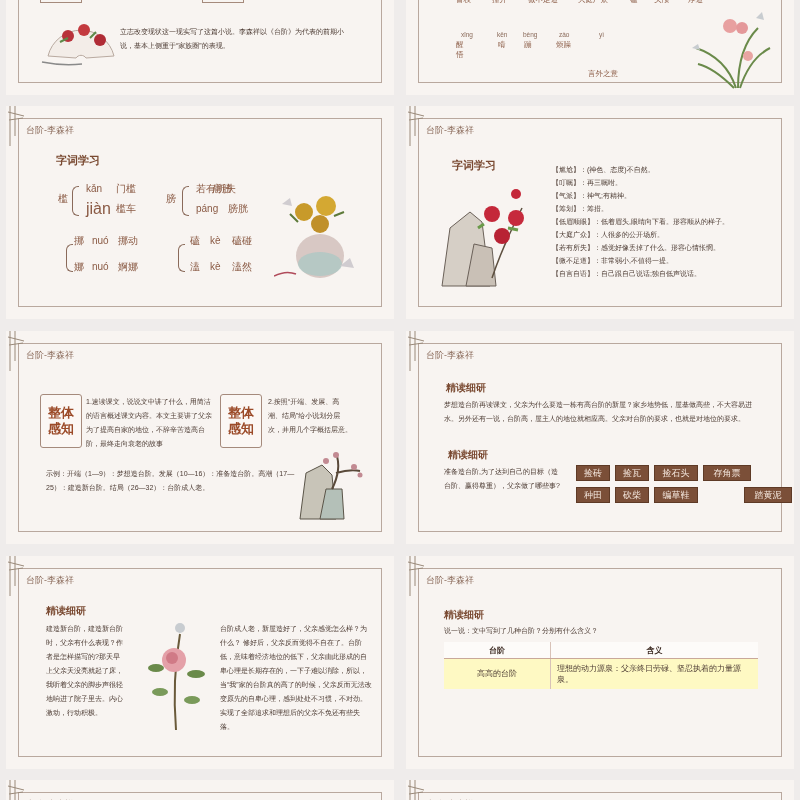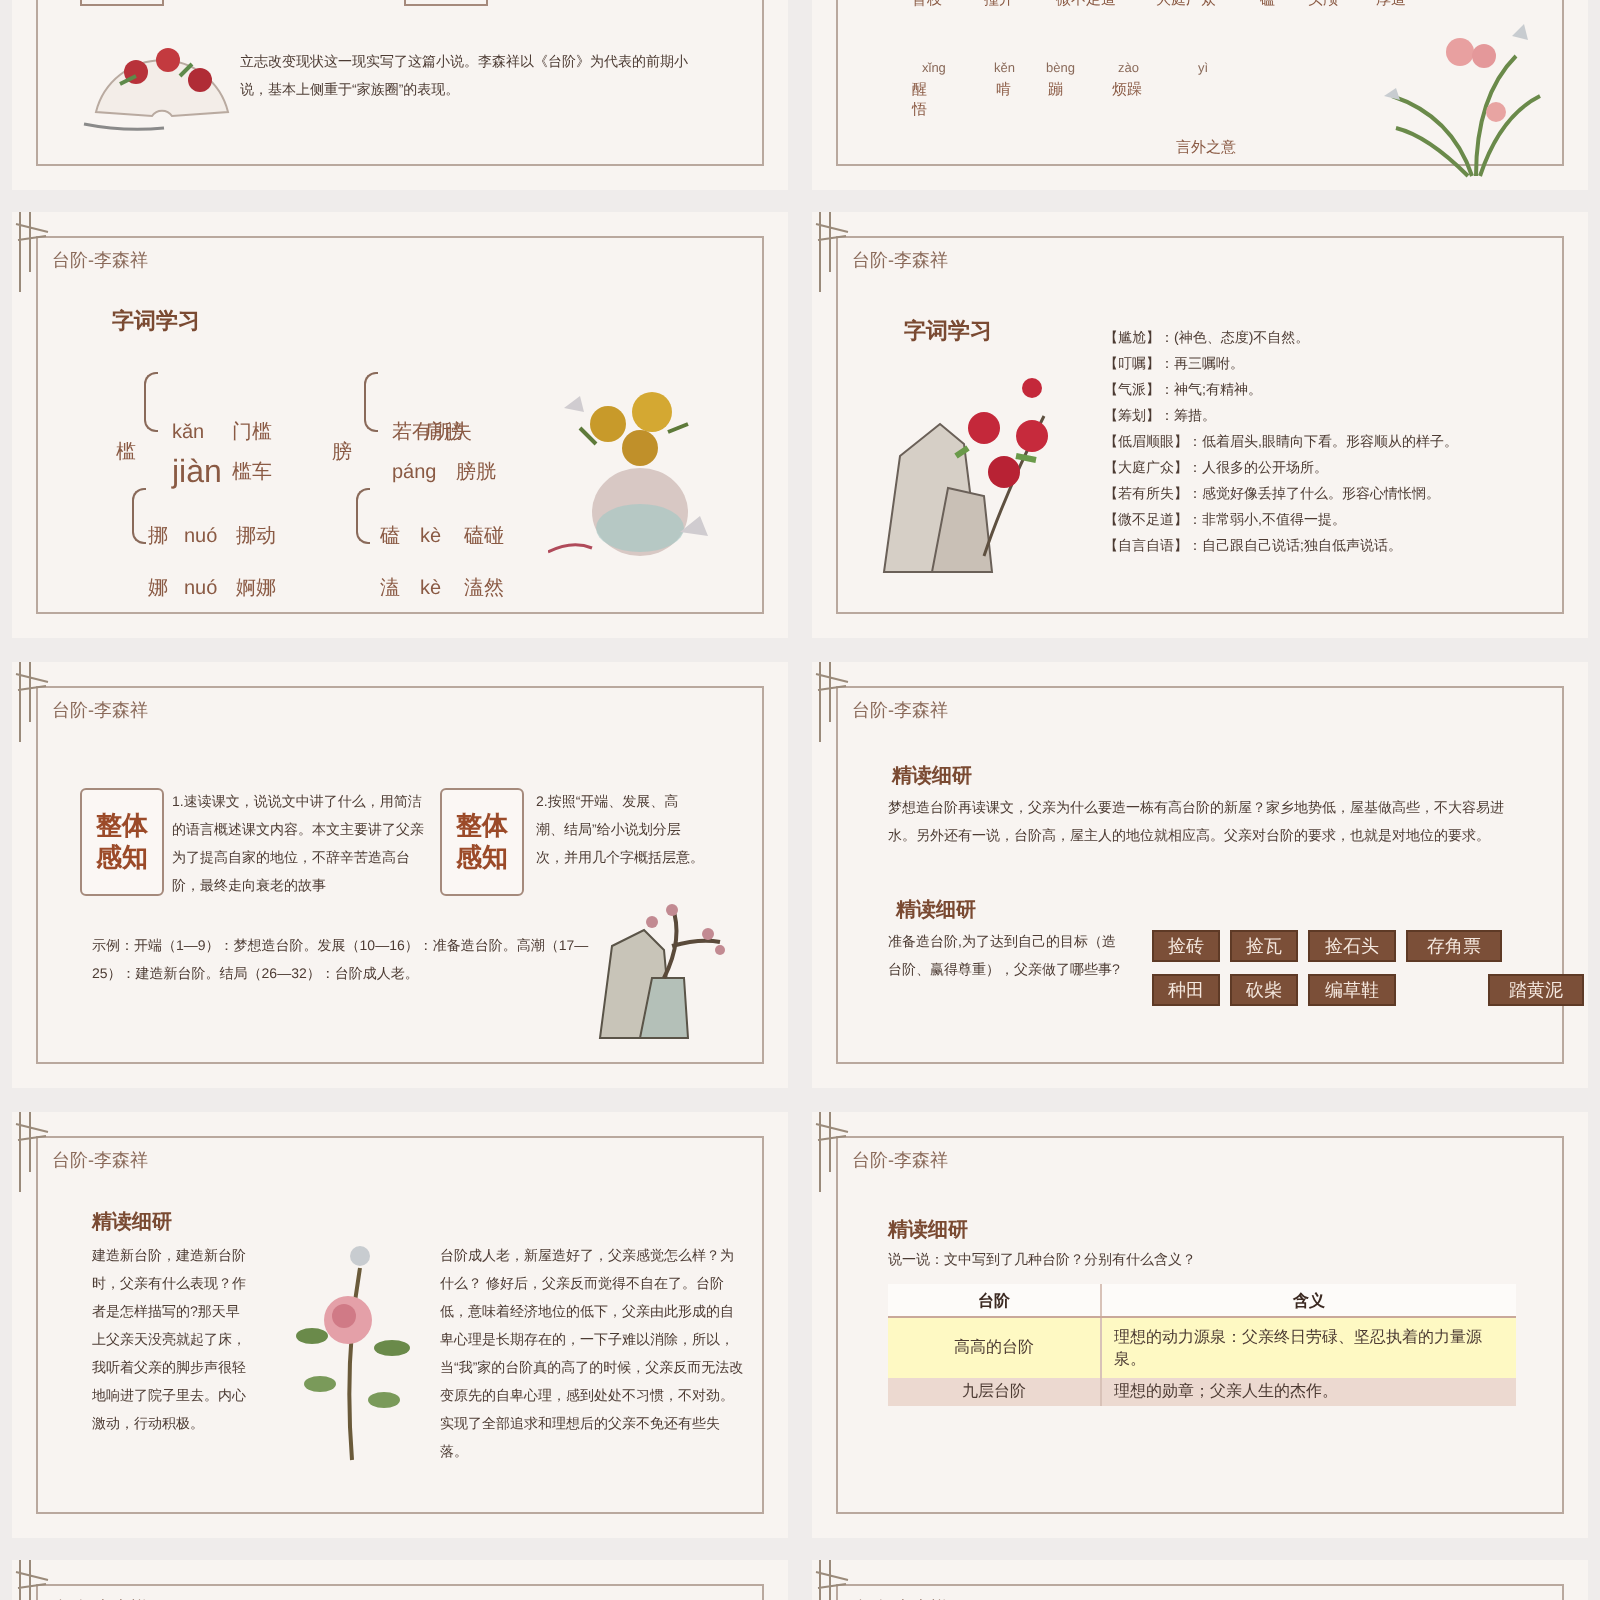--- a/index.html
+++ b/index.html
@@ -3,21 +3,21 @@
 <meta charset="utf-8">
 <style>
   html, body { margin:0; padding:0; }
   body { width:800px; height:800px; overflow:hidden; background:#efeceb; font-family:"Liberation Sans","DejaVu Sans",sans-serif; position:relative; }
   .slide { position:absolute; width:388px; height:213px; background:#f8f4f1; overflow:hidden; }
   .frame { position:absolute; left:12px; top:12px; right:12px; bottom:12px; border:1.5px solid #b9a89e; }
   .brand { position:absolute; left:20px; top:18px; font-size:9px; color:#8a6a5a; }
   .bamboo { position:absolute; left:0; top:0; width:22px; height:40px; }
   .h-title { position:absolute; font-size:13px; font-weight:bold; color:#7a4a32; }
   .txt { position:absolute; font-size:7.5px; color:#4c3b33; line-height:14px; }
-  .brown { color:#8a5a44;margin-top:28px; }
+  .brown { color:#8a5a44; }
   .box { position:absolute; border:1.5px solid #a58a7c; border-radius:3px; background:#fbf7f4; display:flex; align-items:center; justify-content:center; text-align:center; font-weight:bold; color:#9b4a28; font-size:13px; line-height:16px; }
   .tag { position:absolute; background:#7b4f38; color:#f5e8df; font-size:9px; display:flex; align-items:center; justify-content:center; border:1px solid #5e3a26; }
   table.meaning { position:absolute; border-collapse:collapse; font-size:8px; color:#4c3b33; }
   table.meaning th { background:#fdfbf9; font-weight:bold; color:#3c2a22; height:14px; border-bottom:1.5px solid #c9a89a; }
   table.meaning td { border-left:1px solid #d8c2b8; padding:0 6px; }
   table.meaning td:first-child { border-left:none; text-align:center; width:92px; }
   table.meaning th:first-child { border-right:1px solid #d8c2b8; width:104px; }
   .r1 { background:#ecd9d0; height:22px; }
   .r2 { background:#fef9c3; height:30px; }
   .r3 { background:#ecd9d0; height:14px; }
@@ -232,24 +232,20 @@
       <tr>
         <th>台阶</th>
         <th>含义</th>
       </tr>
     </thead>
     <tbody>
       <tr class="r2">
         <td>高高的台阶</td>
         <td style="vertical-align:top; padding-top:4px;">理想的动力源泉：父亲终日劳碌、坚忍执着的力量源泉。</td>
       </tr>
-      <tr class="r3">
-        <td>九层台阶</td>
-        <td>理想的勋章；父亲人生的杰作。</td>
-      </tr>
     </tbody>
   </table>
 </div>
 
 <div class="slide" style="left:6px; top:780px;">
   <div class="frame"></div>
   <svg class="bamboo" viewBox="0 0 22 40">
       <path d="M4 0 v40 M9 0 v30 M2 6 l16 4 M3 14 l14 -2" stroke="#9a8a7a" stroke-width="1" fill="none"></path>
     </svg>
   <div class="brand">台阶-李森祥</div>

